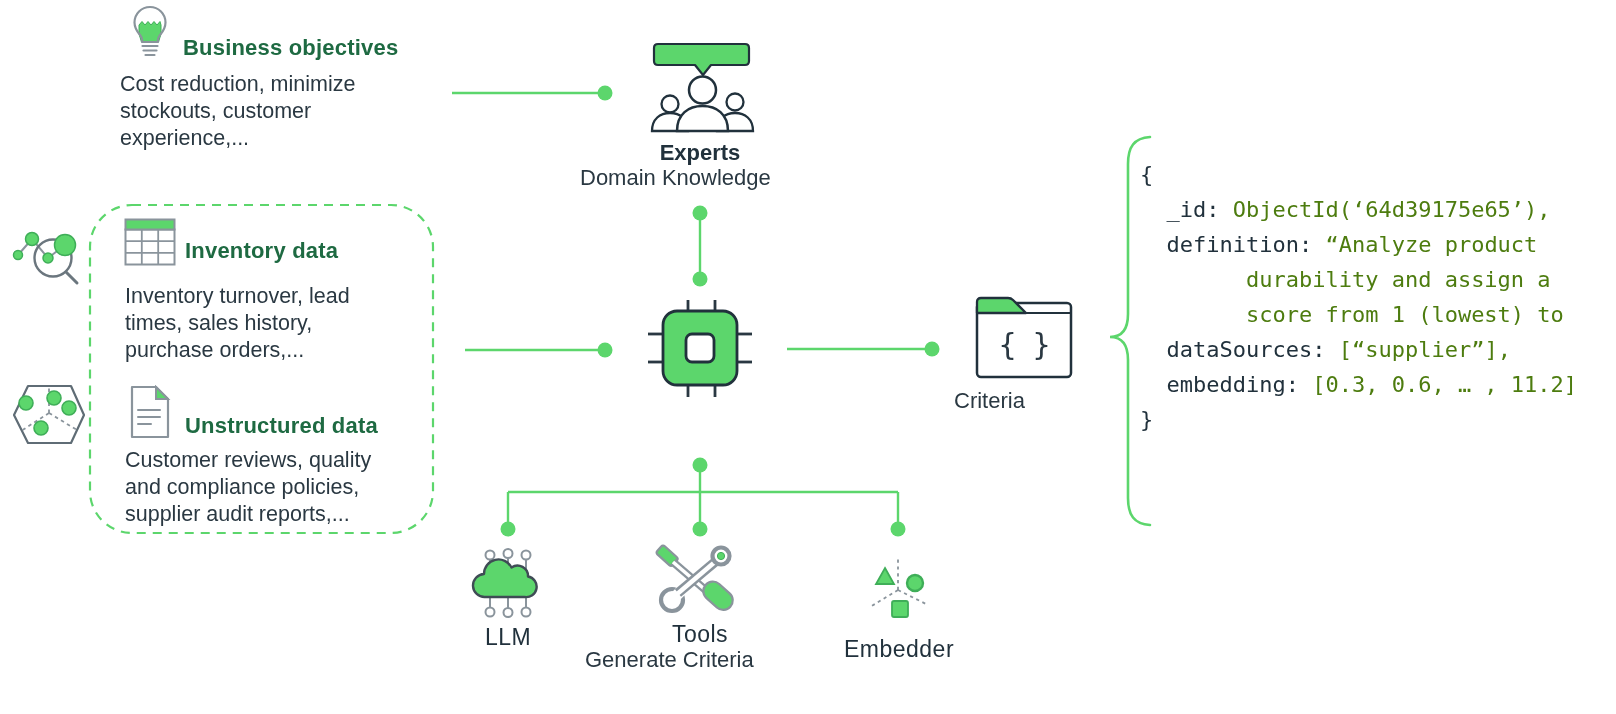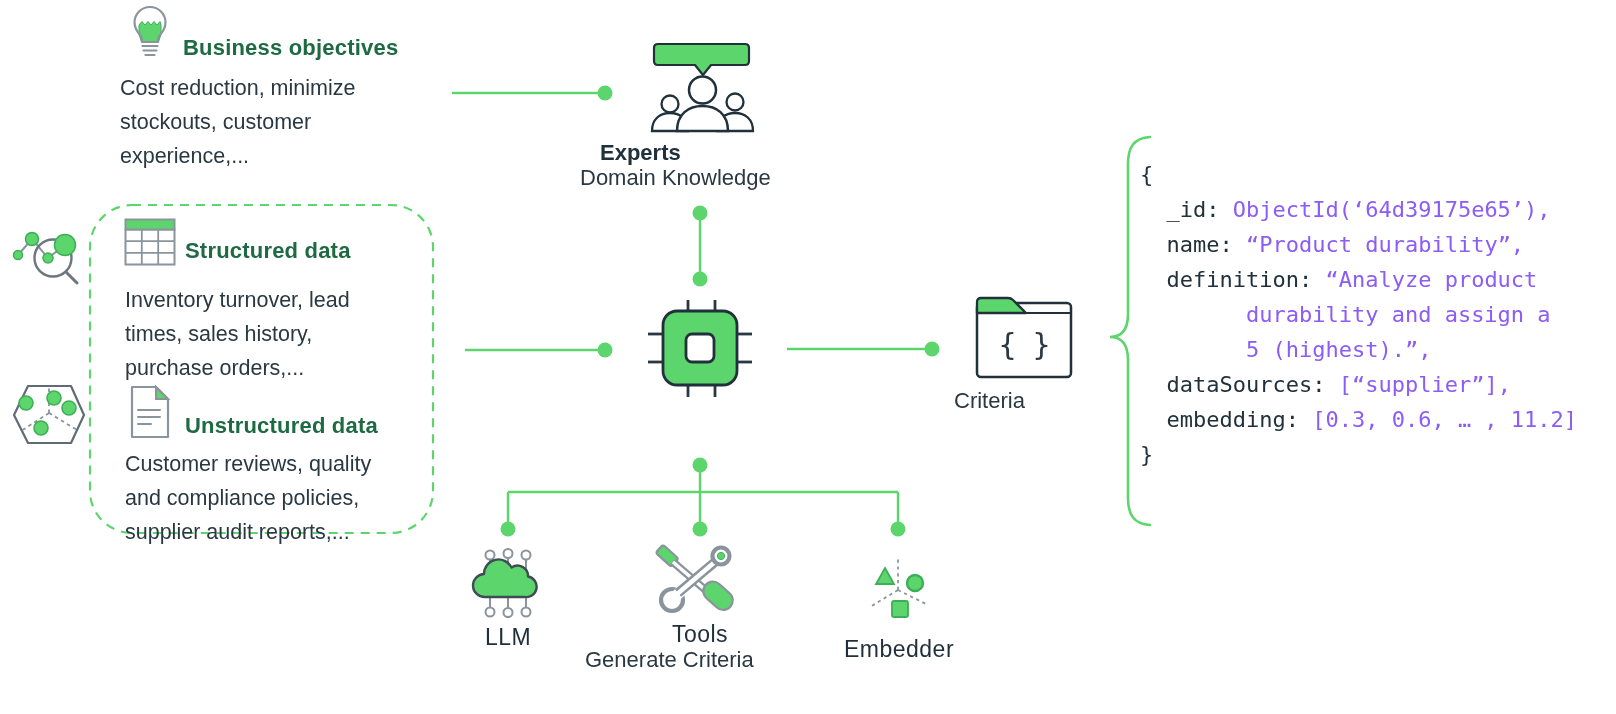--- a/index.html
+++ b/index.html
@@ -1,28 +1,28 @@
 <!DOCTYPE html>
 <html><head>
 <meta charset="utf-8">
 <style>
   html,body{margin:0;padding:0;background:#ffffff;}
   .canvas{position:relative;width:1616px;height:714px;background:#ffffff;overflow:hidden;
           font-family:"Liberation Sans",sans-serif;color:#21313C;border-radius:31px;}
   .abs{position:absolute;}
   .layer{position:absolute;left:0;top:0;width:1616px;height:714px;}
   .heading{font-size:22px;font-weight:700;color:#1E6A42;letter-spacing:.2px;}
-  .desc{font-size:21.5px;line-height:34px;color:#2A3842;white-space:pre-line;}
-  .label-bold{font-size:22px;font-weight:700;color:#21313C;text-align:left;}
+  .desc{font-size:21.5px;line-height:27px;color:#2A3842;white-space:pre-line;}
+  .label-bold{font-size:22px;font-weight:700;color:#21313C;text-align:center;}
   .label-reg{font-size:22px;font-weight:400;color:#2A3842;text-align:left;}
   .label-big{font-size:23px;font-weight:400;color:#21313C;text-align:center;letter-spacing:.5px;}
   .code-block{font-family:"DejaVu Sans Mono","Liberation Mono",monospace;font-size:22px;line-height:35px;}
   .code-line{white-space:pre;}
   .ck{color:#21313C;}
-  .cv{color:#8b5cf6;}
+  .cv{color:#4d7c0f;}
   .folder-glyph{font-family:"DejaVu Sans Mono","Liberation Mono",monospace;font-size:30px;
                 letter-spacing:-1px;color:#2A3842;}
 </style>
 </head>
 <body>
 
 <div class="canvas">
 
   <svg class="layer" viewBox="0 0 1616 714">
     <g stroke="#5CD66C" stroke-width="2.4" fill="none">
@@ -100,21 +100,21 @@
   <svg class="abs" style="left:124px;top:218px" width="52" height="48" viewBox="0 0 52 48">
     <rect x="1.5" y="11.5" width="49" height="35" fill="#ffffff" stroke="#8A949C" stroke-width="2"></rect>
     <rect x="1.5" y="1.5" width="49" height="10" fill="#5CD66C" stroke="#8A949C" stroke-width="2"></rect>
     <g stroke="#8A949C" stroke-width="1.8">
       <line x1="17.8" y1="11.5" x2="17.8" y2="46.5"></line>
       <line x1="34.2" y1="11.5" x2="34.2" y2="46.5"></line>
       <line x1="1.5" y1="23.2" x2="50.5" y2="23.2"></line>
       <line x1="1.5" y1="34.8" x2="50.5" y2="34.8"></line>
     </g>
   </svg>
-  <div class="abs heading" style="left:185px;top:238px">Structured data</div>
+  <div class="abs heading" style="left:185px;top:238px">Inventory data</div>
   <div class="abs desc" style="left:125px;top:283px;width:300px">Inventory turnover, lead
 times, sales history,
 purchase orders,...</div>
 
   <svg class="abs" style="left:127px;top:385px" width="46" height="54" viewBox="0 0 46 54">
     <path d="M5,2 H29 L41,14 V52 H5 Z" fill="#ffffff" stroke="#8A949C" stroke-width="2.2" stroke-linejoin="round"></path>
     <path d="M29,2 V14 H41 Z" fill="#5CD66C" stroke="#8A949C" stroke-width="2"></path>
     <g stroke="#8A949C" stroke-width="2" stroke-linecap="round">
       <line x1="11" y1="25" x2="33" y2="25"></line>
       <line x1="11" y1="32" x2="33" y2="32"></line>
@@ -208,22 +208,21 @@
     </g>
     <polygon points="23,18 32,34 14,34" fill="#5CD66C" stroke="#3FAE58" stroke-width="1.8"></polygon>
     <circle cx="53" cy="33" r="8" fill="#5CD66C" stroke="#3FAE58" stroke-width="2.4"></circle>
     <rect x="30" y="51" width="16" height="16" rx="2" fill="#5CD66C" stroke="#3FAE58" stroke-width="1.8"></rect>
   </svg>
   <div class="abs label-big" style="left:829px;top:636px;width:140px">Embedder</div>
 
   <div class="abs code-block" style="left:1140px;top:157px">
     <div class="code-line"><span class="ck">{</span></div>
     <div class="code-line"><span class="ck">  _id: </span><span class="cv">ObjectId(‘64d39175e65’),</span></div>
-    <div class="code-line"><span class="ck">  name: </span><span class="cv">“Product durability”,</span></div>
     <div class="code-line"><span class="ck">  definition: </span><span class="cv">“Analyze product</span></div>
     <div class="code-line"><span class="cv">        durability and assign a</span></div>
-    <div class="code-line"><span class="cv">        5 (highest).”,</span></div>
+    <div class="code-line"><span class="cv">        score from 1 (lowest) to</span></div>
     <div class="code-line"><span class="ck">  dataSources: </span><span class="cv">[“supplier”],</span></div>
     <div class="code-line"><span class="ck">  embedding: </span><span class="cv">[0.3, 0.6, … , 11.2]</span></div>
     <div class="code-line"><span class="ck">}</span></div>
   </div>
 
 </div>
 
 </body></html>

